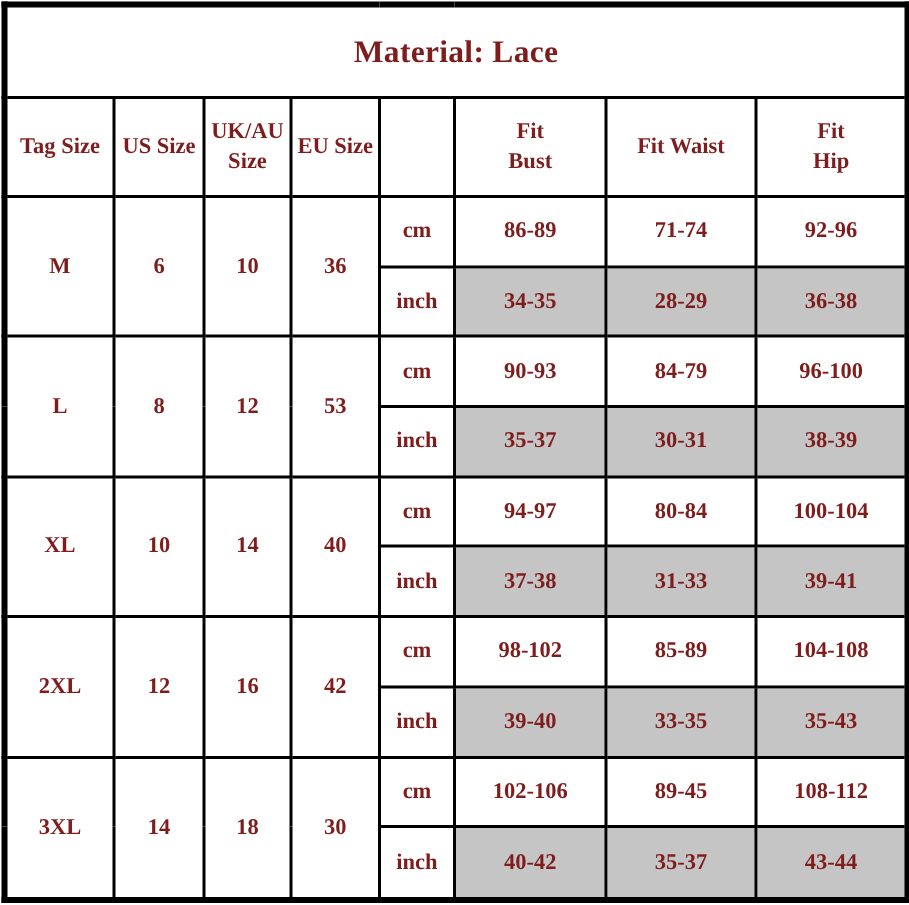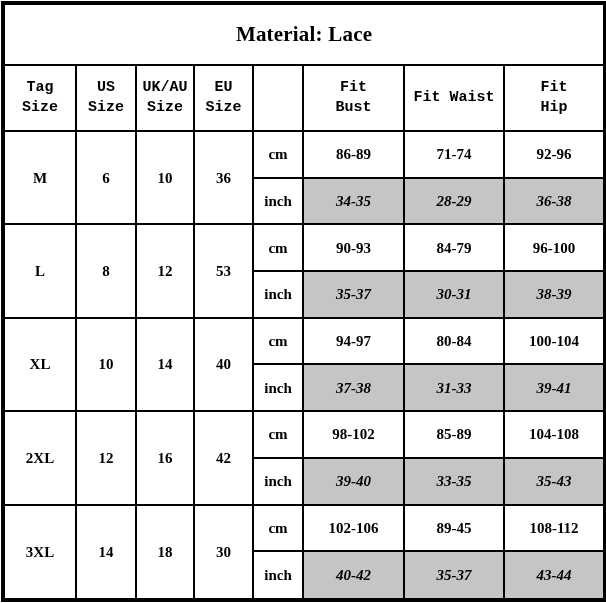--- a/index.html
+++ b/index.html
@@ -10,39 +10,39 @@
     overflow: hidden;
   }
   table.size-chart {
     border-collapse: collapse;
     table-layout: fixed;
     width: 604px; height: 601px;
     margin: 1px;
     border: 4px solid var(--grid);
     font-family: "Liberation Serif", serif;
     font-weight: bold;
-    color: #000000;
+    color: #7f1d1d;
   }
   td, th {
     border: 2px solid var(--grid);
     text-align: center;
     vertical-align: middle;
     padding: 0;
     font-size: 15px;
     line-height: 1.35;
     white-space: pre-line;
     overflow: hidden;
   }
   tr.title-row { height: 62px; }
   tr.title-row td {
     font-size: 21px;
     letter-spacing: 0.2px;
   }
-  tr.header-row { height: 66px; font-family: Liberation Mono, monospace; }
-  td.hl { background: var(--highlight); font-style: italic; }
+  tr.header-row { height: 66px; }
+  td.hl { background: var(--highlight); }
 </style>
 </head>
 <body>
 
 <table class="size-chart">
   <colgroup>
     <col style="width:73px">
       <col style="width:60px">
       <col style="width:58px">
       <col style="width:59px">

